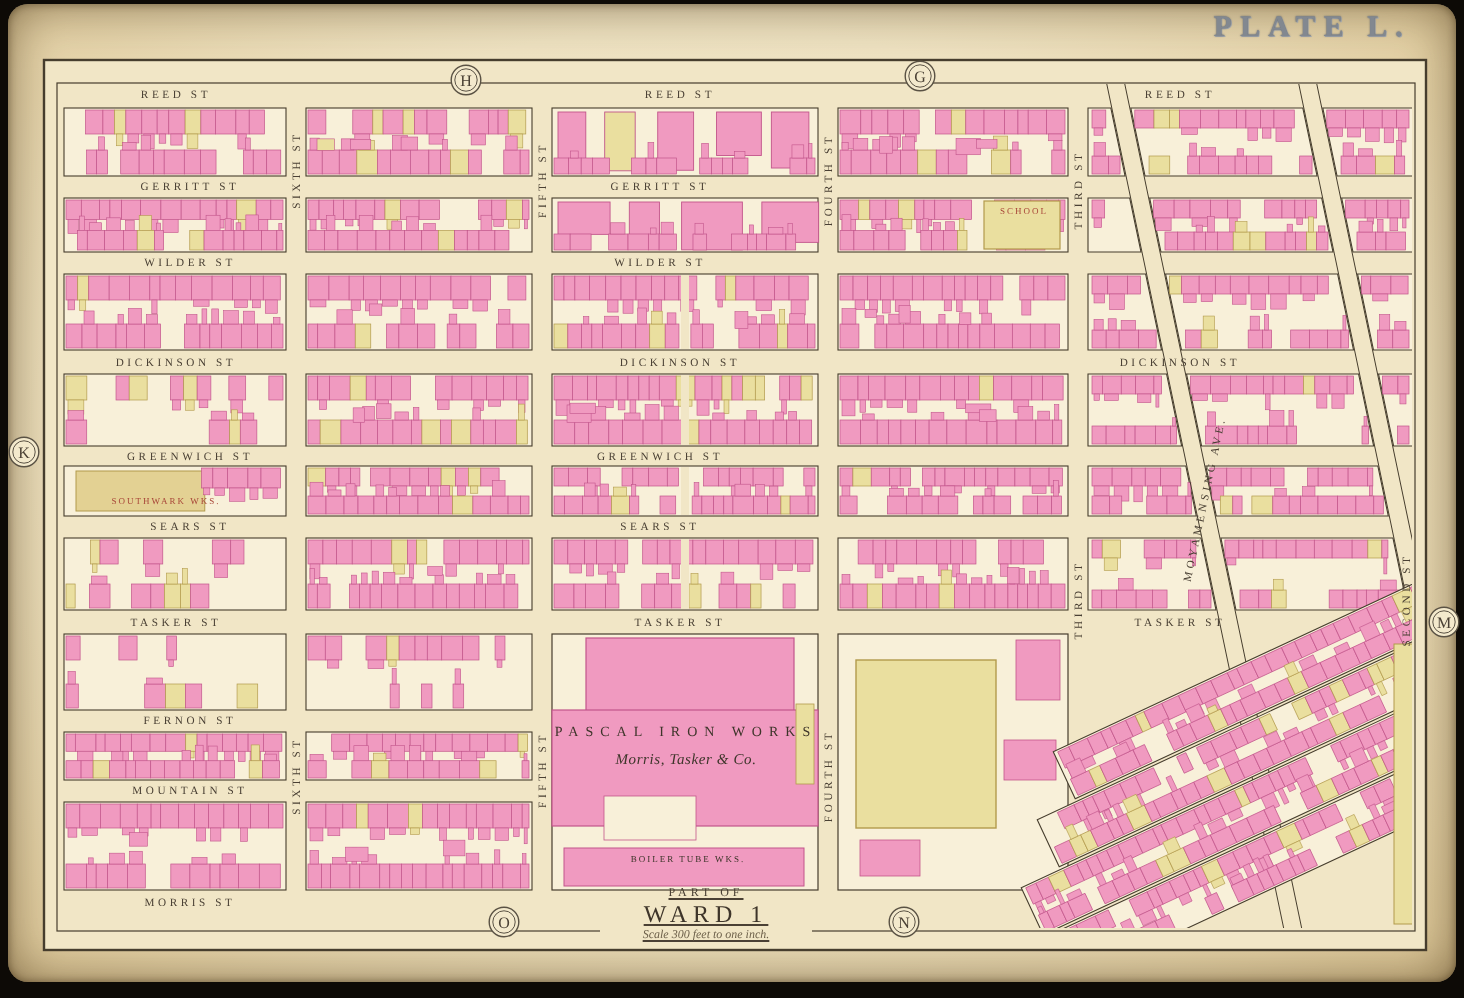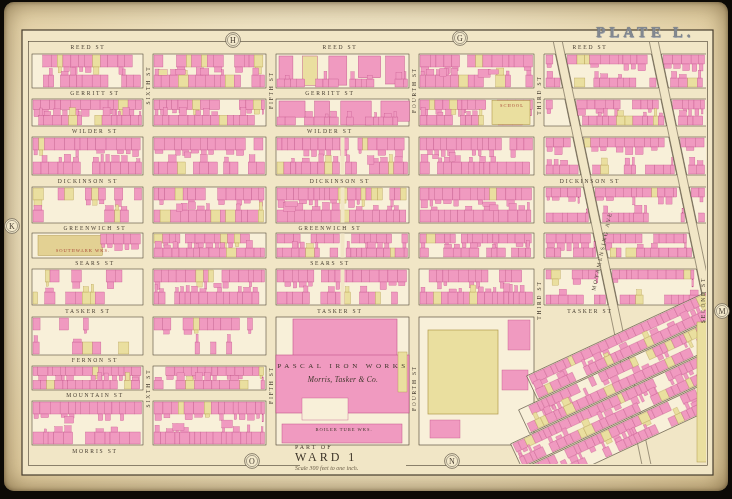--- a/index.html
+++ b/index.html
@@ -2,24 +2,24 @@
 <html><head>
 <meta charset="utf-8">
 <style>
   html,body{margin:0;padding:0;background:#000;}
   .stage{position:relative;width:732px;height:499px;background:#0d0a06;overflow:hidden;
          font-family:"Liberation Serif", serif;}
   .paper{position:absolute;left:4px;top:2px;width:724px;height:489px;border-radius:10px;
          background:radial-gradient(ellipse at 48% 45%, #f4ead0 0%, #efe3c2 55%, #e3d0a4 85%, #d8c292 100%);
          box-shadow:inset 0 0 26px rgba(60,38,8,.55), inset 0 0 4px rgba(40,25,5,.5);}
   svg{position:absolute;left:0;top:0;}
-  .plate-title{position:absolute;left:596px;top:24px;width:120px;text-align:left;
+  .plate-title{position:absolute;left:596px;top:6px;width:120px;text-align:center;
         font-size:15px;font-weight:bold;letter-spacing:4px;color:#828890;
         text-shadow:0 0 1px #5c6066, .5px .5px 0 #a9aeb4;}
-  .cartouche{position:absolute;left:295px;top:444px;width:116px;color:#4a4034;}
+  .cartouche{position:absolute;left:295px;top:444px;width:116px;text-align:center;color:#4a4034;text-decoration:underline;}
   .cartouche .part-of{font-size:6px;letter-spacing:2px;}
   .cartouche .ward{font-size:12px;letter-spacing:3px;color:#3e352a;}
   .cartouche .scale{font-size:6px;font-style:italic;color:#6d604a;}
 </style>
 </head>
 <body>
 
 <div class="stage">
   <div class="paper"></div>
   <svg id="map-svg" width="732" height="499" viewBox="0 0 732 499">

